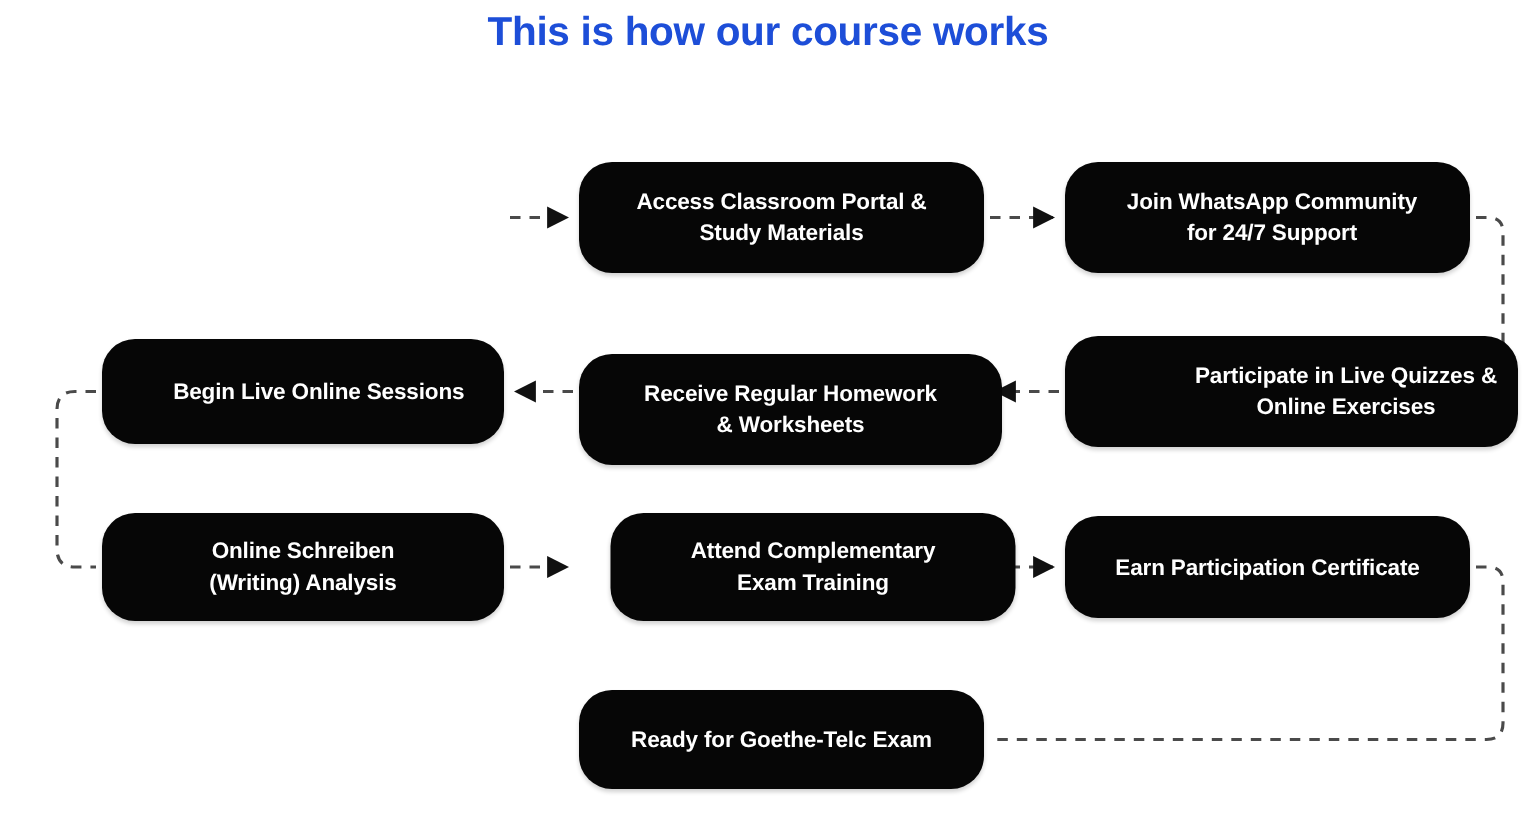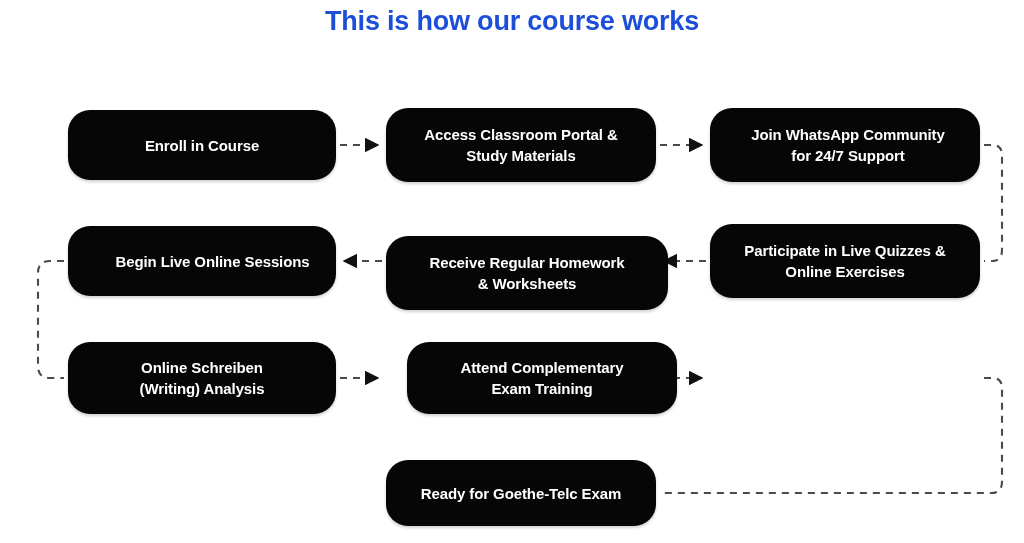--- a/index.html
+++ b/index.html
@@ -68,21 +68,21 @@
     white-space: pre-line;
   }
 
   
   #node-enroll        { left: 68px;  top: 110px; width: 268px; height: 70px; }
   #node-portal        { left: 386px; top: 108px; width: 270px; height: 74px; justify-content: center; }
   #node-whatsapp      { left: 710px; top: 108px; width: 270px; height: 74px; padding-left: 20px; }
   
   #node-live-sessions { left: 68px;  top: 226px; width: 268px; height: 70px; padding-left: 35px; }
   #node-homework      { left: 386px; top: 236px; width: 282px; height: 74px; }
-  #node-quizzes       { left: 710px; top: 224px; width: 270px; height: 74px; }
+  #node-quizzes       { left: 710px; top: 224px; width: 302px; height: 74px; justify-content: flex-end; }
   
   #node-schreiben     { left: 68px;  top: 342px; width: 268px; height: 72px; }
   #node-exam-training { left: 386px; top: 342px; width: 270px; height: 72px; margin-left: 21px; }
   #node-certificate   { left: 710px; top: 344px; width: 270px; height: 68px; }
   
   #node-ready         { left: 386px; top: 460px; width: 270px; height: 66px; text-align: right; }
 </style>
 </head>
 <body>
 
@@ -115,23 +115,20 @@
       <path d="M 64 261 L 50 261 Q 38 261 38 273 L 38 366 Q 38 378 50 378 L 64 378"></path>
 
       <path d="M 340 378 L 378 378" marker-end="url(#arrow-right)"></path>
 
       <path d="M 660 378 L 702 378" marker-end="url(#arrow-right)"></path>
 
       <path d="M 984 378 L 992 378 Q 1002 378 1002 388 L 1002 482 Q 1002 493 991 493 L 660 493"></path>
     </g>
   </svg>
 
-  <div class="node" id="node-enroll">
-    <span class="node-label">Enroll in Course</span>
-  </div>
 
   <div class="node" id="node-portal">
     <span class="node-label">Access Classroom Portal &amp;
 Study Materials</span>
   </div>
 
   <div class="node" id="node-whatsapp">
     <span class="node-label">Join WhatsApp Community
 for 24/7 Support</span>
   </div>
@@ -153,18 +150,21 @@
   <div class="node" id="node-schreiben">
     <span class="node-label">Online Schreiben
 (Writing) Analysis</span>
   </div>
 
   <div class="node" id="node-exam-training">
     <span class="node-label">Attend Complementary
 Exam Training</span>
   </div>
 
+  <div class="node" id="node-certificate">
+    <span class="node-label">Earn Participation Certificate</span>
+  </div>
 
   <div class="node" id="node-ready">
     <span class="node-label">Ready for Goethe-Telc Exam</span>
   </div>
 
 </div>
 
 </body></html>

